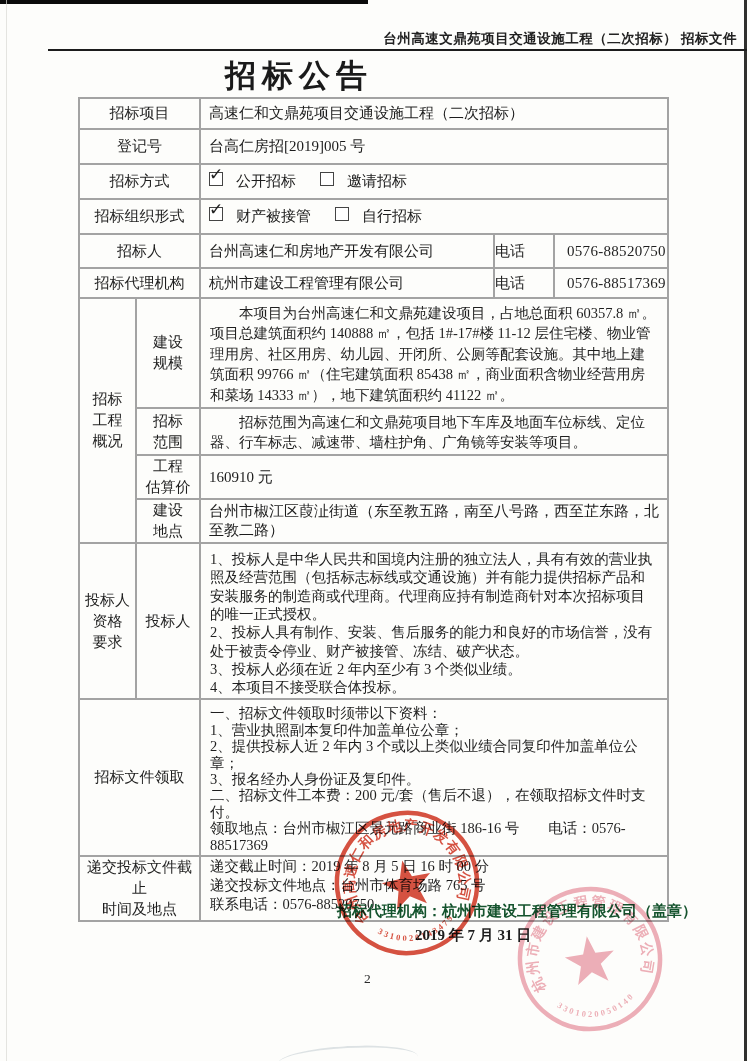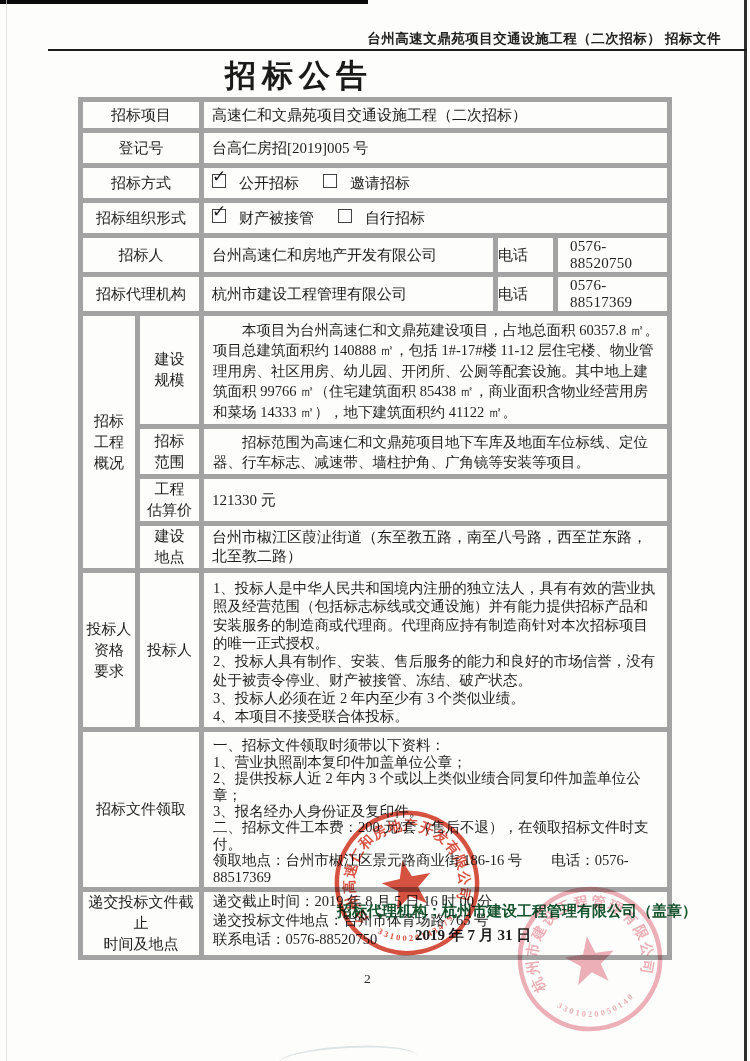--- a/index.html
+++ b/index.html
@@ -9,30 +9,30 @@
     font-family:"Liberation Serif","DejaVu Serif",serif;
     color:#1f1f1f;
   }
   
   .scan-top-bar{position:absolute;left:0;top:0;width:368px;height:4px;background:#0a0a0a;}
   .scan-right-edge{position:absolute;right:3px;top:0;width:3px;height:1061px;background:#2f2f2d;}
   .scan-left-edge{position:absolute;left:6px;top:0;width:1px;height:1061px;background:#d9d9d4;opacity:.7;}
   .scan-bottom-curve{position:absolute;left:278px;top:1046px;width:140px;height:26px;
     border-top:2px solid #b7c3c9;border-radius:50%;opacity:.45;transform:rotate(-3deg);}
   
-  .doc-header{position:absolute;top:30px;right:29px;font-size:13.5px;font-weight:700;
+  .doc-header{position:absolute;top:30px;right:13px;font-size:13.5px;font-weight:700;
     letter-spacing:.5px;color:#222;}
   .header-rule{position:absolute;top:49px;left:48px;width:699px;height:2px;background:#1c1c1c;}
   .doc-title{position:absolute;top:55px;left:0;width:598px;text-align:center;
     font-family:"Liberation Sans","DejaVu Sans",sans-serif;
     font-size:31px;font-weight:700;letter-spacing:6px;color:#1a1a1a;margin:0;}
   
   table.bid{position:absolute;left:78px;top:97px;width:589px;border-collapse:collapse;
     table-layout:fixed;border:2px solid #262626;}
-  td{border:5px solid #a3a3a3;padding:0;vertical-align:middle;overflow:hidden;}
+  td{border:2px solid #a3a3a3;padding:0;vertical-align:middle;overflow:hidden;}
   td.lab{text-align:center;font-size:15px;line-height:1.4;white-space:pre-line;color:#1e1e1e;}
   td.con{font-size:15px;padding:2px 8px;color:#1c1c1c;}
   td.para{font-size:14.5px;line-height:20.4px;padding:4px 8px 2px 9px;vertical-align:top;}
   td.para .indent{text-indent:2em;}
   td.phone-lab{text-align:left;font-size:15px;}
   td.phone-num{font-size:15px;padding-left:12px;letter-spacing:.3px;}
   .qual-item{font-size:14.5px;line-height:18.3px;}
   .doc-line{font-size:14.5px;line-height:16.4px;}
   .sub-line{font-size:14.5px;line-height:19px;}
   
@@ -142,21 +142,21 @@
     <tr style="height:42px">
       <td class="lab">招标
 范围</td>
       <td class="para" colspan="3" style="line-height:19.5px">
         <div class="indent">招标范围为高速仁和文鼎苑项目地下车库及地面车位标线、定位器、行车标志、减速带、墙柱护角、广角镜等安装等项目。</div>
       </td>
     </tr>
     <tr style="height:43px">
       <td class="lab">工程
 估算价</td>
-      <td class="con" colspan="3">121330 元</td>
+      <td class="con" colspan="3">160910 元</td>
     </tr>
     <tr style="height:42px">
       <td class="lab">建设
 地点</td>
       <td class="con" colspan="3">台州市椒江区葭沚街道（东至教五路，南至八号路，西至芷东路，北至教二路）</td>
     </tr>
 
     <tr style="height:148px">
       <td class="lab">投标人
 资格

